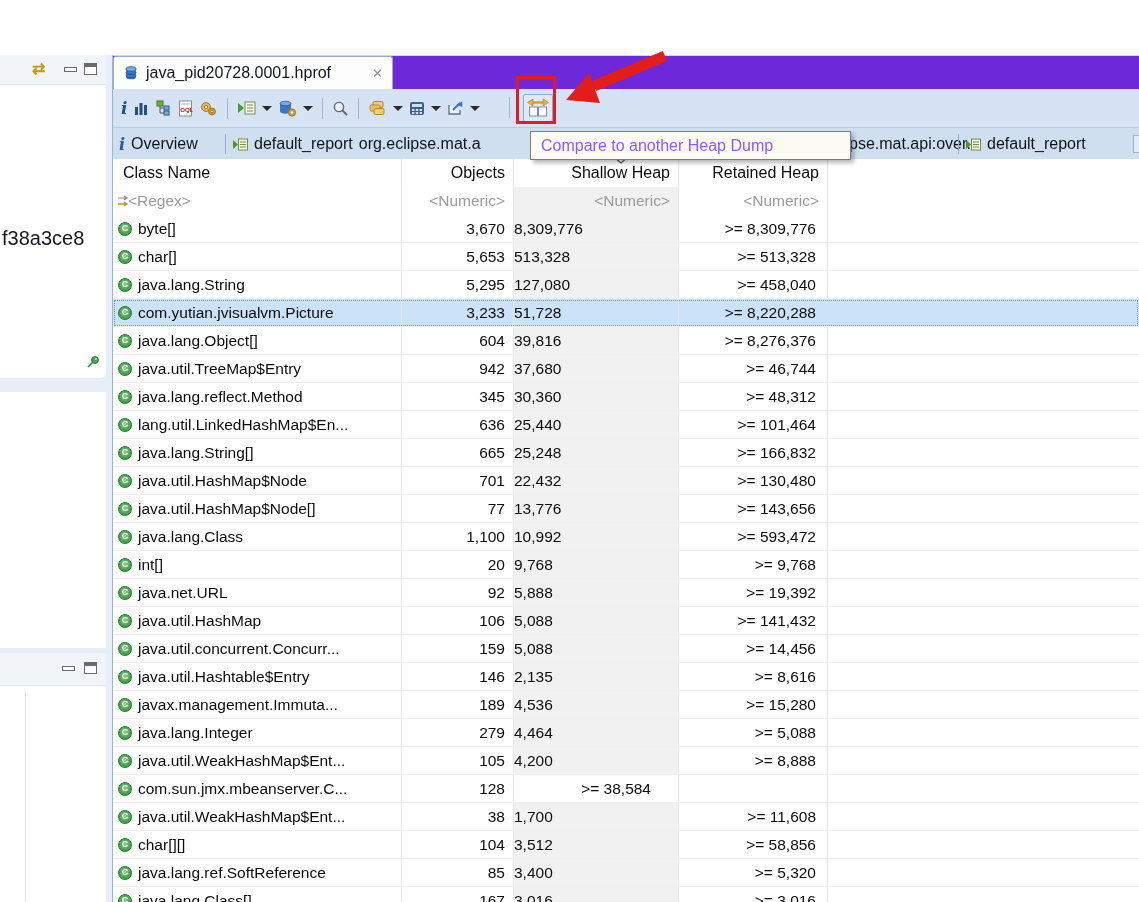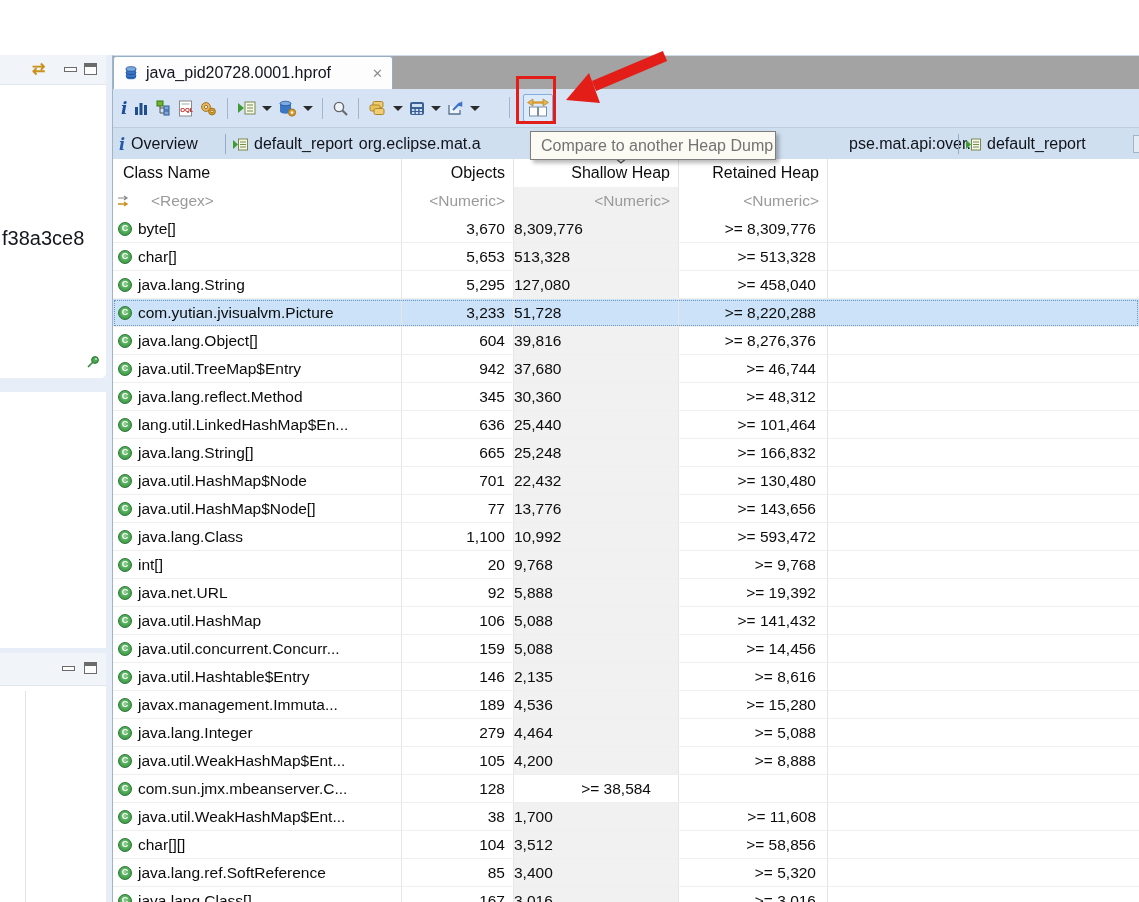--- a/index.html
+++ b/index.html
@@ -18,21 +18,21 @@
   .sb-panel{position:absolute;left:0;width:106px;background:#fff;}
   .sb-panel1{top:30px;height:293px;border-radius:0 0 5px 0;}
   .sb-panel2{top:337px;height:256px;}
   .sb-panel3{top:631px;height:216px;}
   .hash-text{position:absolute;left:2px;top:172px;font-size:20px;color:#15171d;white-space:nowrap;}
   .pin-icon{position:absolute;left:86px;top:300px;width:14px;height:14px;}
   .tree-guide{position:absolute;left:25px;top:636px;width:1px;height:211px;background:#e3e3e3;}
 
   
   .editor{position:absolute;left:112px;top:55px;width:1027px;height:847px;border-left:1px solid #9fb4c9;border-top:1px solid #cdd9e7;}
-  .tabstrip{position:absolute;left:0;top:0;width:100%;height:33px;background:#a3a3a3;}
+  .tabstrip{position:absolute;left:0;top:0;width:100%;height:33px;background:#6d28d9;}
   .etab{position:absolute;left:0;top:0;height:33px;width:280px;background:#fdfdfe;border:1px solid #98aec6;border-bottom:none;
         border-radius:3px 3px 0 0;display:flex;align-items:center;padding:0 9px;gap:7px;}
   .etab-title{font-size:16px;color:#13161d;white-space:nowrap;}
   .etab-close{color:#8f8f8f;font-size:13px;margin-left:auto;}
 
   .toolbar{position:absolute;left:0;top:33px;width:100%;height:38px;background:#d5e3f4;
            display:flex;align-items:center;padding-left:8px;gap:6px;}
   .tb-sep{width:1px;height:21px;background:#9fb6cd;margin:0 3px;flex:none;}
   .tb-btn{display:flex;align-items:center;justify-content:center;flex:none;height:26px;}
   .caret{width:0;height:0;border-left:5px solid transparent;border-right:5px solid transparent;border-top:5px solid #2b2b2b;flex:none;}
@@ -52,21 +52,21 @@
   .vline{position:absolute;top:0;bottom:0;width:1px;background:#e4e4e4;}
   .thead{position:relative;height:28px;font-size:16px;color:#0d0d0d;}
   .th{position:absolute;top:0;height:28px;line-height:28px;}
   .th0{left:0;width:288px;padding-left:10px;}
   .th1{left:288px;width:112px;text-align:right;padding-right:8px;}
   .th2{left:400px;width:165px;text-align:right;padding-right:8px;}
   .th3{left:565px;width:149px;text-align:right;padding-right:8px;}
   .sortmark{position:absolute;left:503px;top:0px;}
   .tfilter{position:relative;height:28px;color:#9a9a9a;}
   .tf{position:absolute;top:0;height:28px;line-height:28px;}
-  .tf0{left:0;width:288px;padding-left:38px;}
+  .tf0{left:0;width:288px;padding-left:15px;}
   .tf1{left:288px;width:112px;text-align:right;padding-right:8px;border-left:1px solid #e6e6e6;}
   .tf2{left:400px;width:165px;text-align:right;padding-right:8px;border-left:1px solid #e6e6e6;background:#f1f1f1;}
   .tf3{left:565px;width:149px;text-align:right;padding-right:8px;border-left:1px solid #e6e6e6;}
   .filter-ico{position:absolute;left:4px;top:8px;}
   .tbody{position:absolute;left:0;top:56px;width:100%;height:688px;overflow:hidden;}
   .trow{position:relative;height:28px;display:flex;border-bottom:1px solid #efefef;color:#0c0c0c;}
   .cell{height:27px;line-height:27px;flex:none;}
   .c0{width:288px;display:flex;align-items:center;gap:6px;padding-left:5px;overflow:hidden;white-space:nowrap;}
   .c1{width:112px;text-align:right;padding-right:8px;border-left:1px solid #e6e6e6;}
   .c2{width:165px;text-align:left;padding-right:8px;border-left:1px solid #e6e6e6;background:#f1f1f1;}
@@ -74,22 +74,22 @@
   .trow.selected{background:#cbe2f8;outline:1px dotted #6f95bf;outline-offset:-2px;}
   .trow.selected .c2{background:transparent;}
   .cls-ico{width:14px;height:14px;border-radius:50%;flex:none;
            background:radial-gradient(circle at 50% 42%, #8fd092 0%, #4aa851 55%, #338a3c 100%);
            border:1px solid #2b7534;color:#fff;font-size:9px;font-weight:bold;
            display:flex;align-items:center;justify-content:center;line-height:1;}
 
   
   .red-box{position:absolute;left:516px;top:76px;width:40px;height:48px;border:3px solid #e31e18;z-index:60;}
   .red-arrow{position:absolute;left:0;top:0;width:1139px;height:902px;pointer-events:none;z-index:70;}
-  .tooltip{position:absolute;left:530px;top:131px;width:246px;height:29px;background:#fbfbf3;border:1px solid #7e7e7e;
-           box-shadow:3px 3px 4px rgba(0,0,0,0.28);z-index:50;font-size:16px;color:#737373;
+  .tooltip{position:absolute;left:530px;top:131px;width:321px;height:29px;background:#fbfbf3;border:1px solid #7e7e7e;
+           box-shadow:3px 3px 4px rgba(0,0,0,0.28);z-index:50;font-size:16px;color:#8b5cf6;
            display:flex;align-items:center;padding:0 10px;white-space:nowrap;}
 </style>
 </head>
 <body>
 
 <div class="stage">
 
   <div class="sidebar">
     <div class="sb-strip sb-strip1">
       <span class="sync-glyph">⇄</span>

